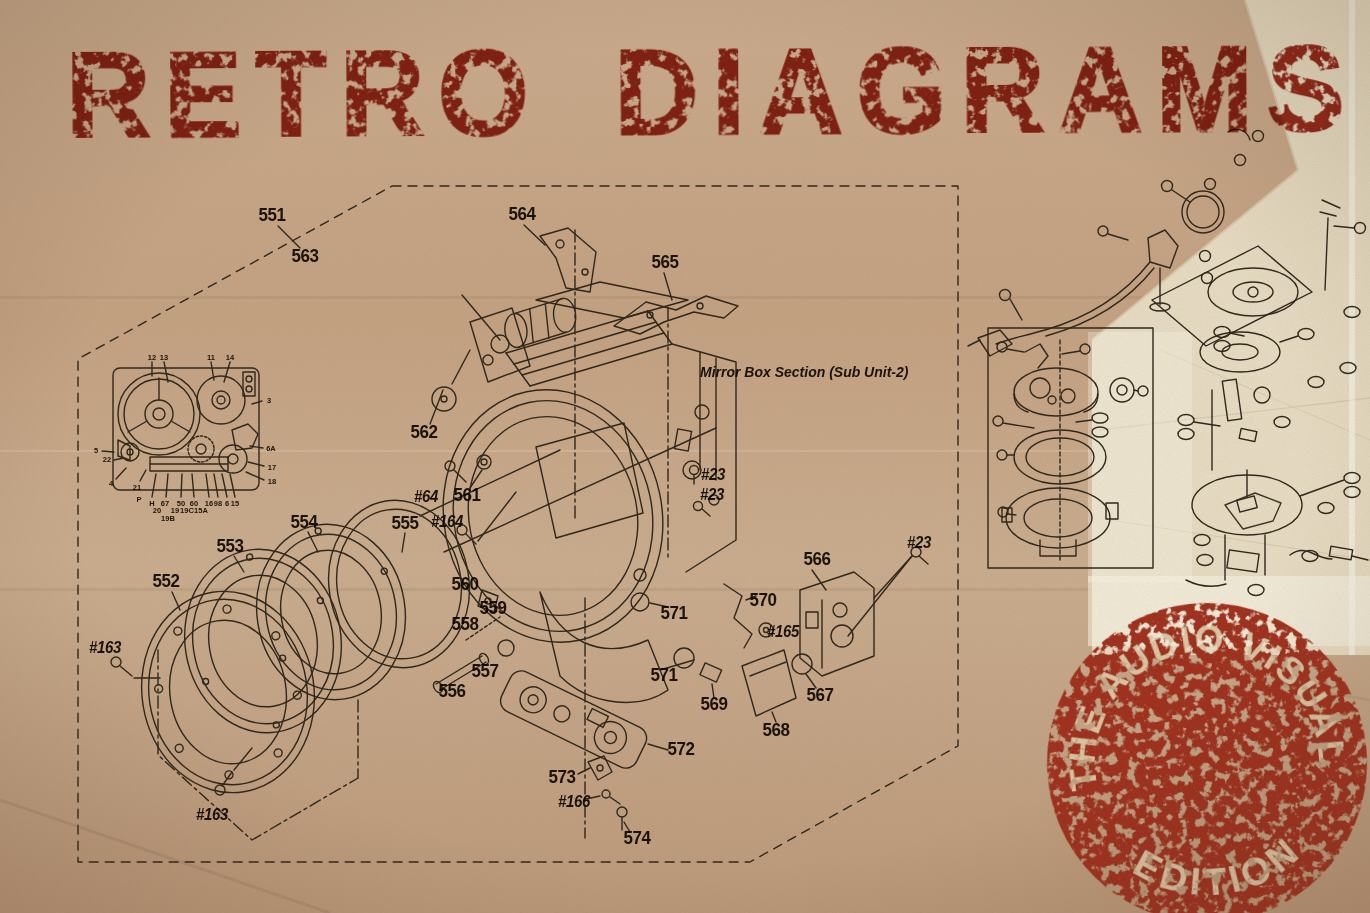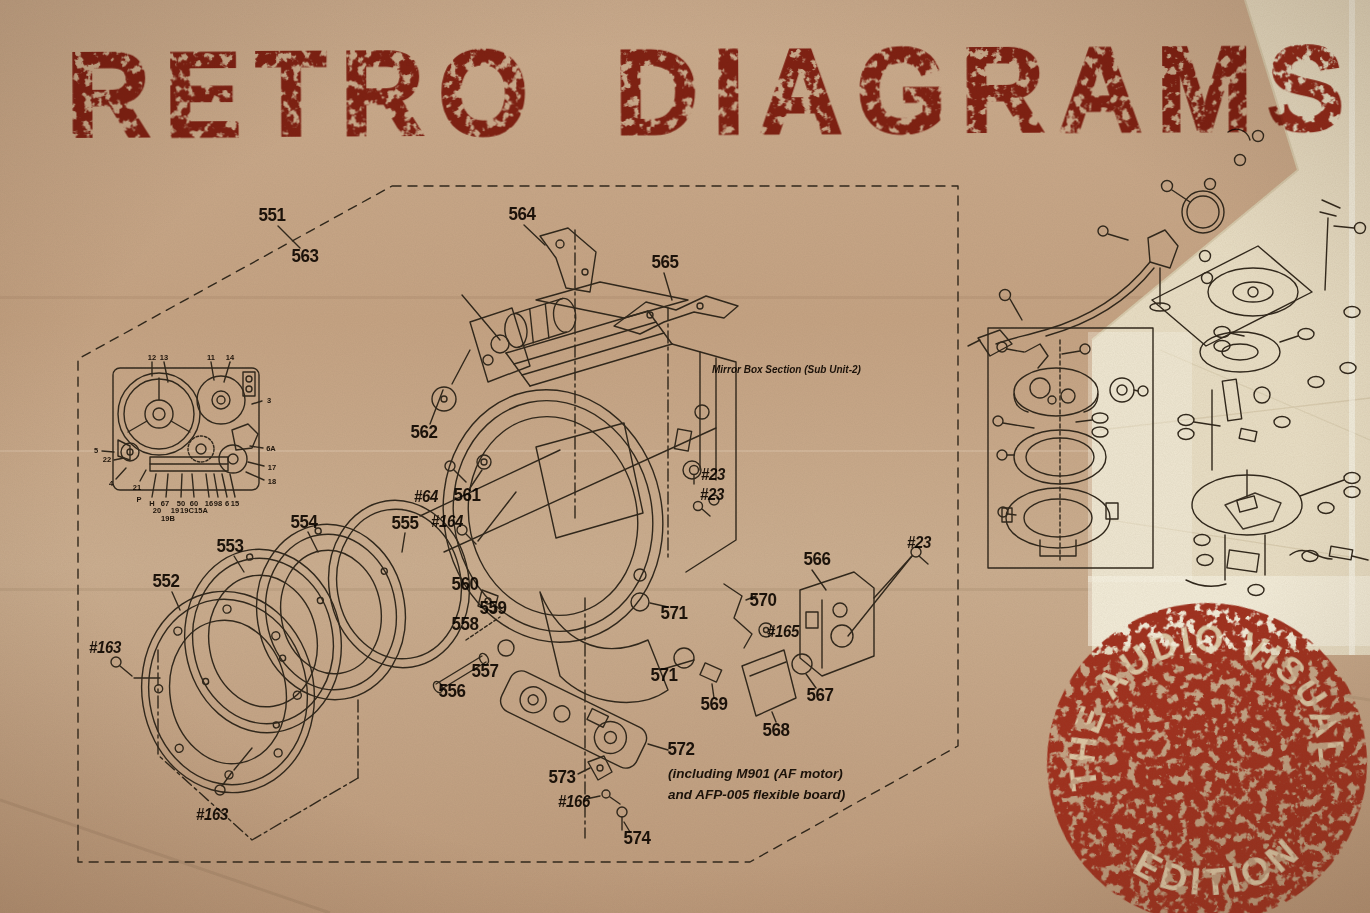--- a/index.html
+++ b/index.html
@@ -18,21 +18,21 @@
       mix-blend-mode:multiply;filter:url(#grunge);white-space:nowrap;}
   .label{position:absolute;transform:translate(-50%,-50%) scaleY(1.05);
       font-weight:bold;font-size:17px;letter-spacing:-0.4px;color:#241c12;
       mix-blend-mode:multiply;white-space:nowrap;}
   .label.hash{font-style:italic;font-size:15px;}
   .callout{position:absolute;transform:translate(-50%,-50%);
       font-weight:bold;font-size:7.5px;color:#2b2318;mix-blend-mode:multiply;white-space:nowrap;}
   .note{position:absolute;font-weight:bold;font-style:italic;font-size:13.5px;
       line-height:1.55;color:#241c12;mix-blend-mode:multiply;white-space:nowrap;}
   #section-label{position:absolute;left:700px;top:364px;font-weight:bold;font-style:italic;
-      font-size:10px;color:#241c12;mix-blend-mode:multiply;white-space:nowrap;padding-left:12px;}
+      font-size:14px;color:#241c12;mix-blend-mode:multiply;white-space:nowrap;}
   .stamp-top{font-weight:bold;font-size:37px;letter-spacing:2px;fill:#dcc7a5;}
   .stamp-bottom{font-weight:bold;font-size:38px;letter-spacing:5px;fill:#dcc7a5;}
 </style>
 </head>
 <body>
 
 <div id="page">
 
 <svg id="art" width="1370" height="913" viewBox="0 0 1370 913">
   <defs>
@@ -455,24 +455,20 @@
       <textPath href="#stampBottom" startOffset="50%" text-anchor="middle">EDITION</textPath>
     </text>
   </g>
 
   <rect width="1370" height="913" filter="url(#paperNoise)" opacity="0.8"></rect>
   <rect width="1370" height="913" fill="url(#vign)"></rect>
 </svg>
 
 <h1 id="page-title">RETRO DIAGRAMS</h1>
 
-<div class="note" style="left:668px;top:764px;">
-  <span>(including M901 (AF motor)</span><br>
-  <span>and AFP-005 flexible board)</span>
-</div>
 <div id="section-label">Mirror Box Section (Sub Unit-2)</div>
 
 <div id="labels">
       <span class="label" style="left: 272px; top: 216px;">551</span>
       <span class="label" style="left: 305px; top: 257px;">563</span>
       <span class="label" style="left: 522px; top: 215px;">564</span>
       <span class="label" style="left: 665px; top: 263px;">565</span>
       <span class="label" style="left: 424px; top: 433px;">562</span>
       <span class="label hash" style="left: 426px; top: 496px;">#64</span>
       <span class="label" style="left: 467px; top: 496px;">561</span>

